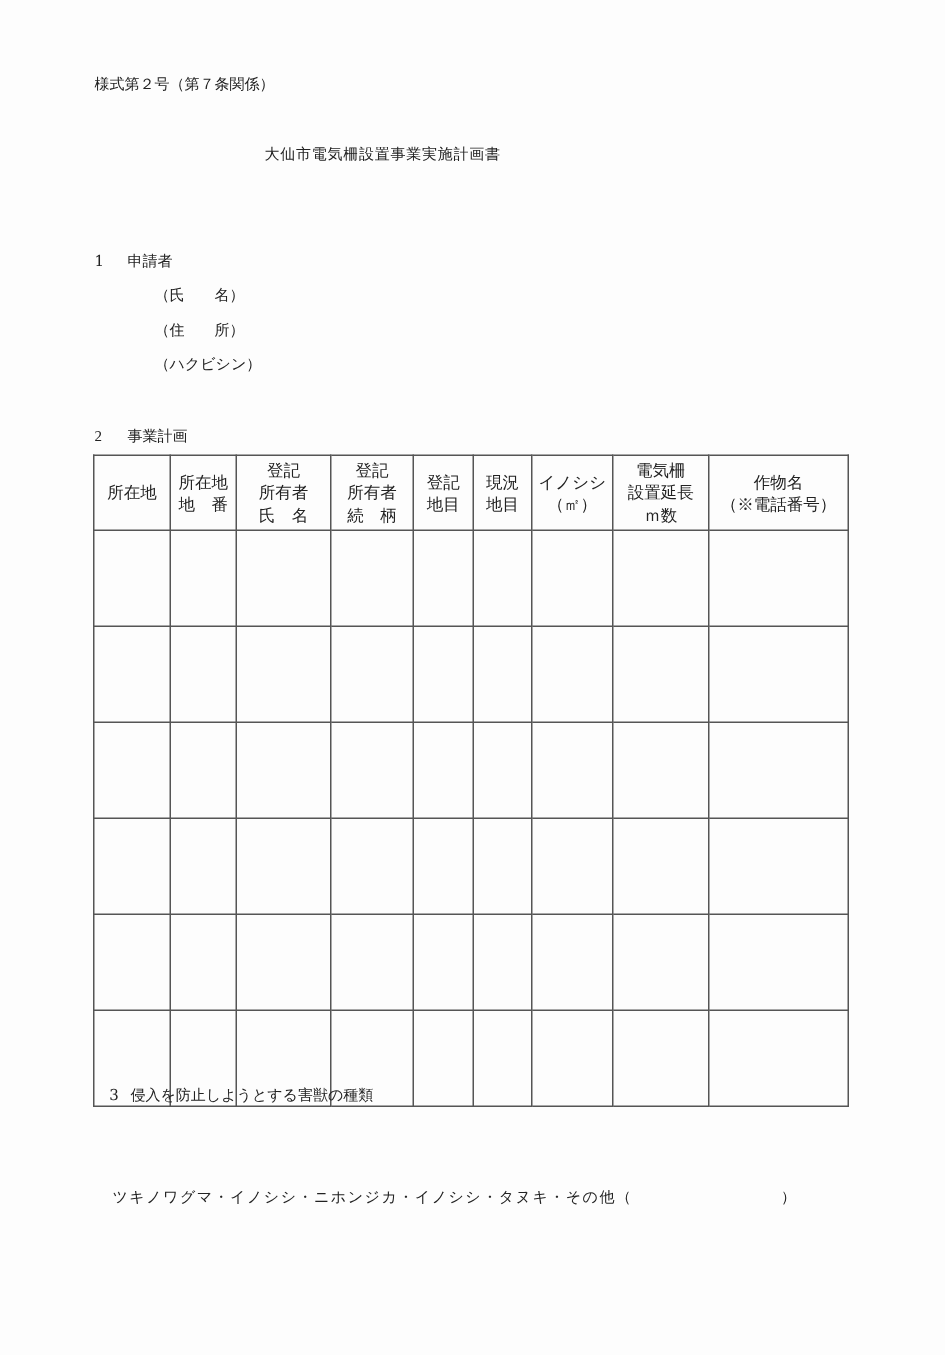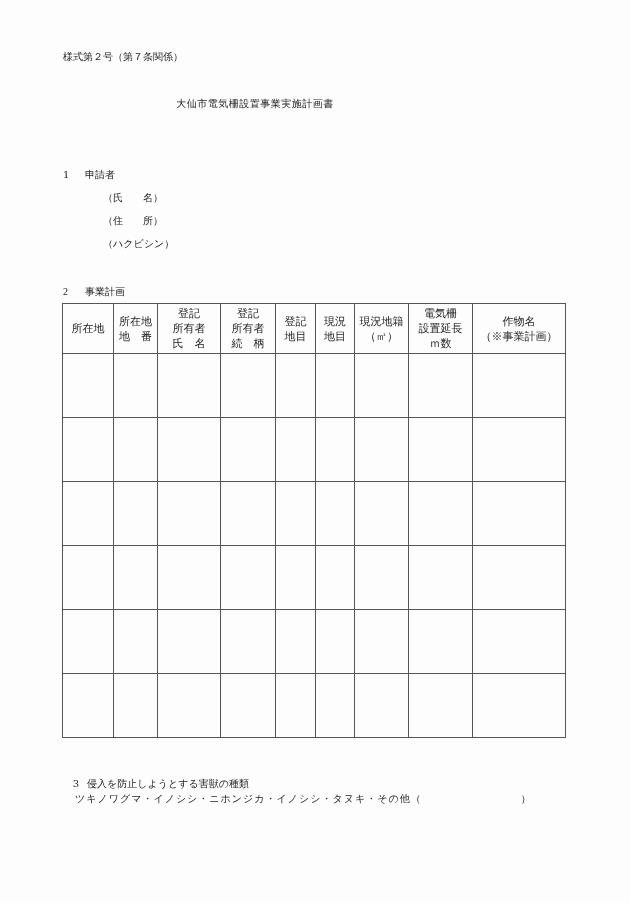--- a/index.html
+++ b/index.html
@@ -12,21 +12,21 @@
   .t12 { font-size: 10px; line-height: 14px; }
   .form-no { left: 63px; top: 50px; }
   .doc-title { left: 0; width: 510px; top: 97px; text-align: center; letter-spacing: 0.5px; }
   .sec1 { left: 63px; top: 168px; }
   .sec1 .num, .sec2 .num, .sec3 .num { display: inline-block; width: 22px; }
   .field { left: 81px; margin-left: 22px; }
   .f-name { top: 191px; }
   .f-addr { top: 214px; }
   .f-tel { top: 237px; }
   .sec2 { left: 63px; top: 285px; font-family: Liberation Serif, serif; }
-  .sec3 { left: 65px; top: 777px; text-align: center; }
+  .sec3 { left: 65px; top: 724px; text-align: center; }
   .animals { left: 75px; top: 792px; letter-spacing: 1px; }
   table.plan {
     position: absolute; left: 62px; top: 303px; border-collapse: collapse;
     table-layout: fixed;
   }
   table.plan th, table.plan td { border: 1px solid #555; padding: 0; }
   table.plan th {
     height: 49px; font-weight: normal; font-size: 11px; line-height: 15px;
     text-align: center; vertical-align: middle; white-space: pre-line;
   }
@@ -70,27 +70,27 @@
       <th>登記
 所有者
 氏　名</th>
       <th>登記
 所有者
 続　柄</th>
       <th>登記
 地目</th>
       <th>現況
 地目</th>
-      <th>現況地籍
+      <th>イノシシ
 （㎡）</th>
       <th>電気柵
 設置延長
 ｍ数</th>
       <th>作物名
-（※事業計画）</th>
+（※電話番号）</th>
     </tr>
   </thead>
   <tbody id="plan-body">
       <tr>
         <td></td>
         <td></td>
         <td></td>
         <td></td>
         <td></td>
         <td></td>

